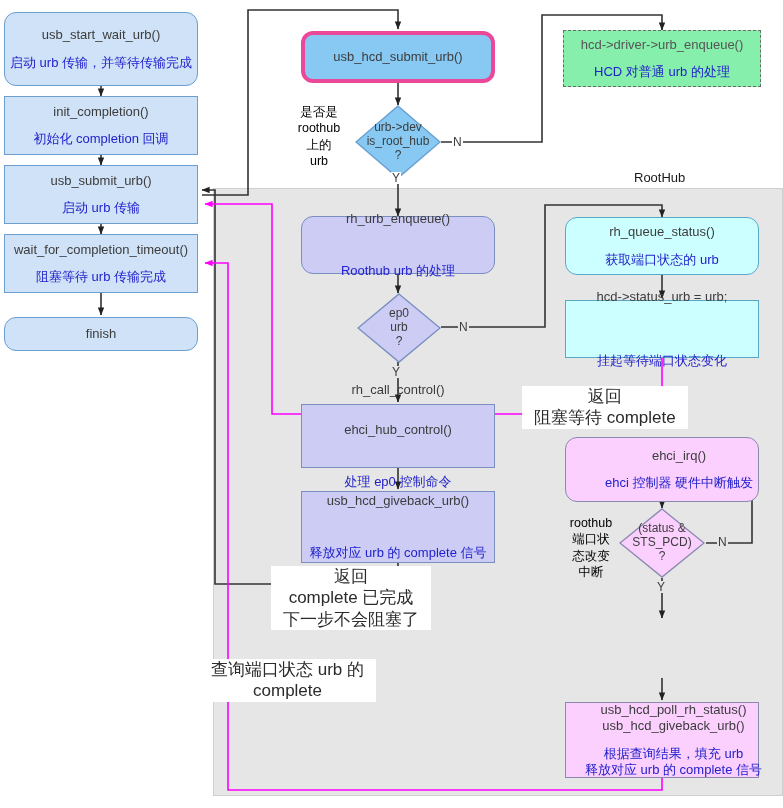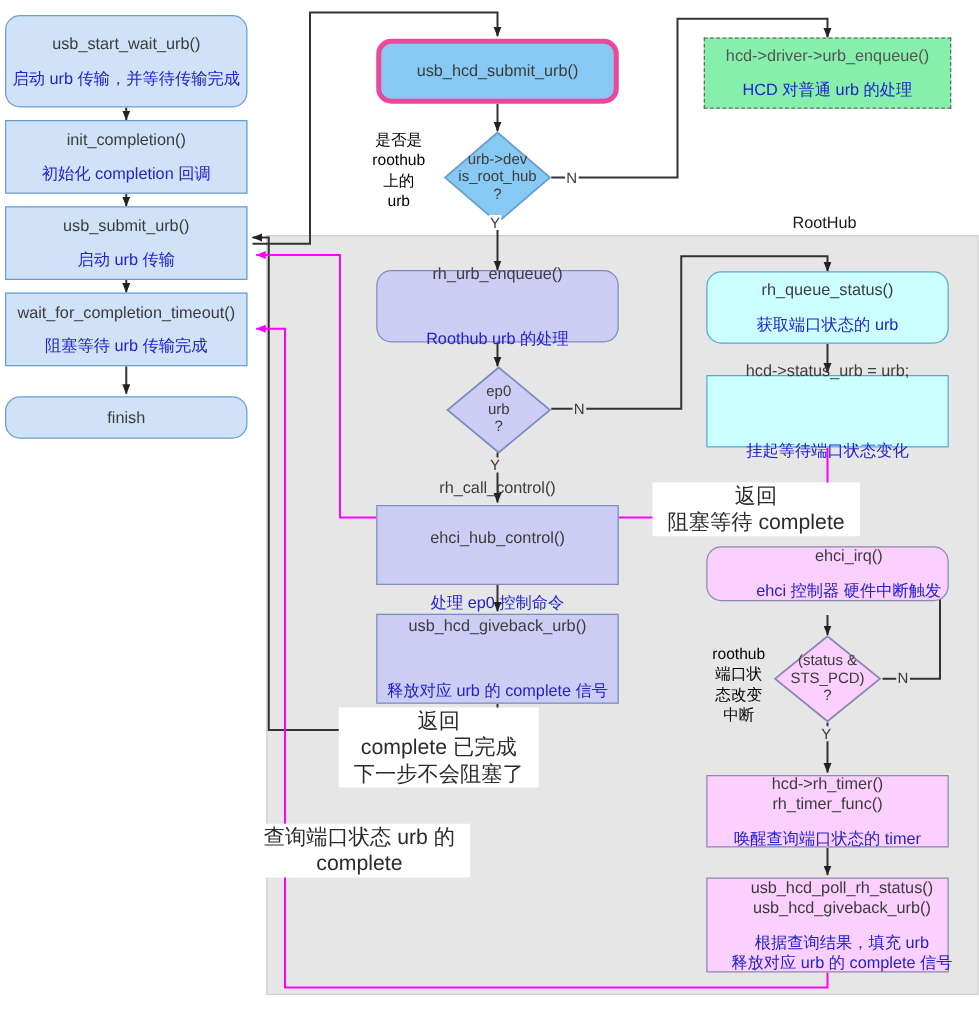--- a/index.html
+++ b/index.html
@@ -248,21 +248,21 @@
   <div class="node pal-cyan round" style="left:565px; top:217px; width:194px; height:58px;">
     <span class="t1">rh_queue_status()</span>
     <span class="t2">获取端口状态的 urb</span>
   </div>
 
   <div class="node pal-cyan rect" style="left:565px; top:300px; width:194px; height:58px;gap:36px;">
     <span class="t1">hcd-&gt;status_urb = urb;</span>
     <span class="t2">挂起等待端口状态变化</span>
   </div>
 
-  <div class="node pal-pink round" style="left:565px; top:437px; width:194px; height:44px;padding-left:40px;">
+  <div class="node pal-pink round" style="left:565px; top:437px; width:194px; height:65px;padding-left:40px;">
     <span class="t1">ehci_irq()</span>
     <span class="t2">ehci 控制器 硬件中断触发</span>
   </div>
 
   <div class="diamond-wrap" style="left:619px; top:508px; width:86px; height:70px;">
     <svg class="diamond-shape" viewBox="0 0 86 70" preserveAspectRatio="none">
       <polygon points="43,1 85,35 43,69 1,35" fill="#fbcffe" stroke="#8a8ab0" stroke-width="1.4"></polygon>
     </svg>
     <div class="diamond-text">
       <span>(status &amp;</span>
@@ -270,25 +270,20 @@
       <span>?</span>
     </div>
   </div>
   <div class="side-note" style="left:563px; top:515px; width:56px;">roothub
 端口状
 态改变
 中断</div>
   <div class="yn" style="left:717px; top:536px; background:#e6e6e6;">N</div>
   <div class="yn" style="left:656px; top:581px; background:#e6e6e6;">Y</div>
 
-  <div class="node pal-pink rect" style="left:565px; top:620px; width:194px; height:58px;">
-    <span class="t1">hcd-&gt;rh_timer()</span>
-    <span class="t1">rh_timer_func()</span>
-    <span class="t2">唤醒查询端口状态的 timer</span>
-  </div>
 
   <div class="node pal-pink rect" style="left:565px; top:702px; width:194px; height:76px;padding-left:29px;">
     <span class="t1">usb_hcd_poll_rh_status()</span>
     <span class="t1">usb_hcd_giveback_urb()</span>
     <span class="t2">根据查询结果，填充 urb</span>
     <span class="sub">释放对应 urb 的 complete 信号</span>
   </div>
 
   <div class="edge-label" style="left:522px; top:386px;">返回
 阻塞等待 complete</div>

